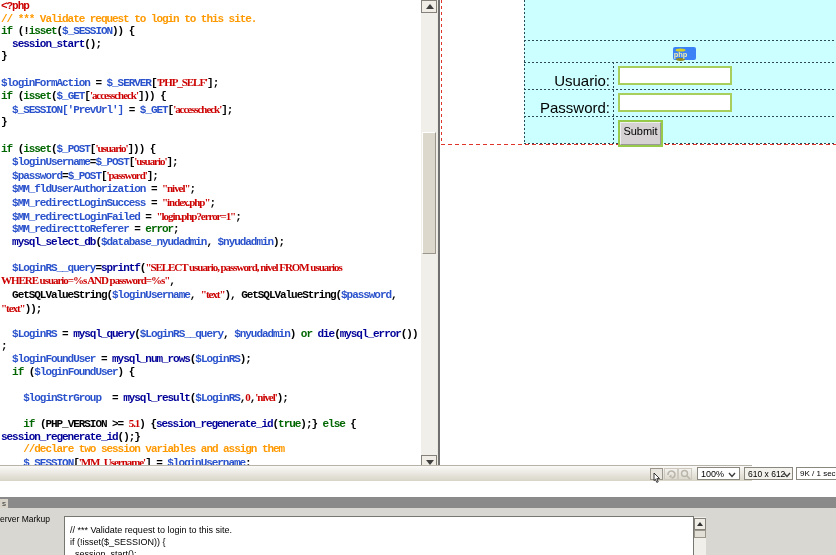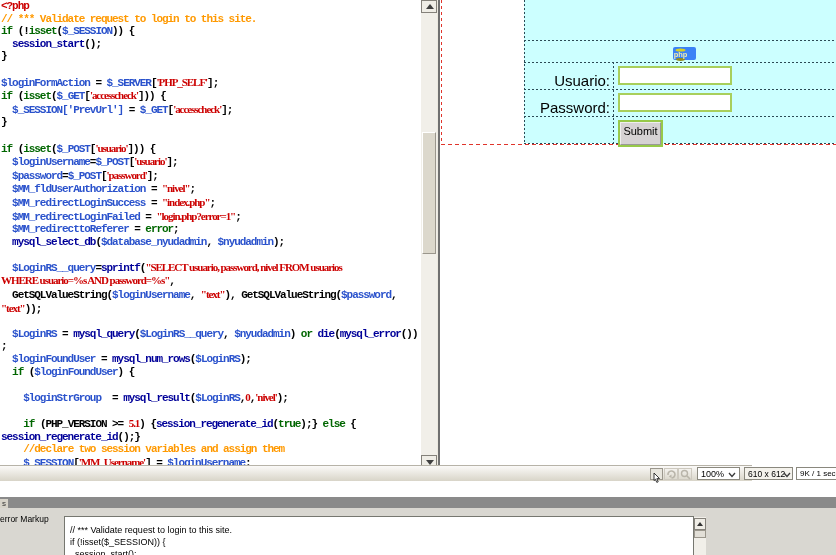--- a/index.html
+++ b/index.html
@@ -170,21 +170,21 @@
   <div class="combo" style="left:744px; top:1px; width:49px; height:13px; line-height:12px; padding-left:3px; background:#f4f2ec; font-size:8.5px;">610 x 612<svg style="position:absolute; right:1px; top:4px;" width="8" height="6" viewBox="0 0 8 6">
         <path d="M1 1 L4 4.5 L7 1" stroke="#3a3a3a" stroke-width="1.3" fill="none"></path>
       </svg></div>
   <div class="combo" style="left:796px; top:1px; width:41px; height:13px; line-height:12px; padding-left:3px; border-right:none; font-size:8px;">9K / 1 sec</div>
 </div>
 
 <div id="darkstrip" class="abs"></div>
 <div class="abs" style="left:0; top:498px; width:9px; height:10px; background:#d6d2c8; border:1px solid #8a8a8a; border-left:none; border-bottom:none; font-size:8px; color:#333; padding-left:2px;">s</div>
 
 <div id="bpanel" class="abs">
-  <div class="abs" style="left:0; top:6px; white-space:nowrap; font-size:8.5px; color:#000;">error Markup</div>
+  <div class="abs" style="left:0; top:6px; white-space:nowrap; font-size:8.5px; color:#000;">erver Markup</div>
   <div id="bbox">
     <div class="txt">// *** Validate request to login to this site.
 if (!isset($_SESSION)) {
   session_start();</div>
 
   </div>
   <div class="abs" style="left:694px; top:9px; width:12px; height:38px; background:#f1efe9;"></div>
   <div class="abs sb-btn" style="left:694px; top:10px; width:12px; height:12px;"></div>
   <div class="arrow" style="left:697px; top:14px; border-left:3px solid transparent; border-right:3px solid transparent; border-bottom:4px solid #333;"></div>
   <div class="abs" style="left:694px; top:22px; width:12px; height:8px; background:#e2dfd7; border:1px solid #9a968c;"></div>

